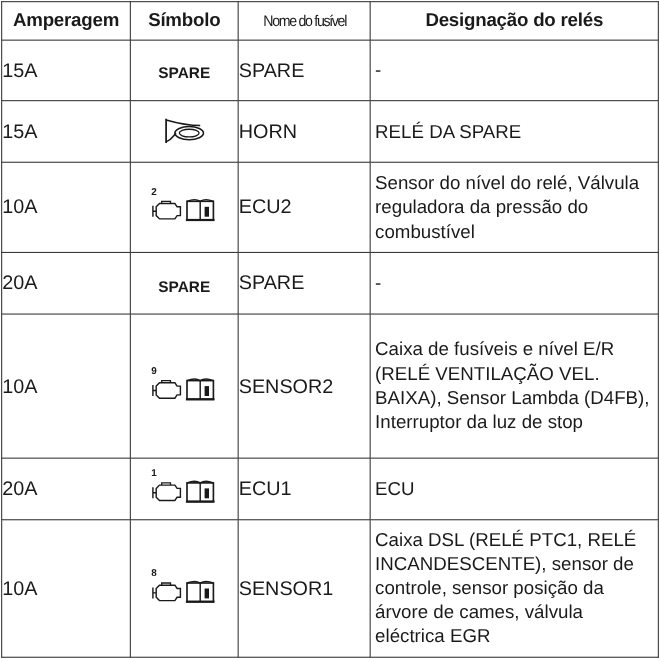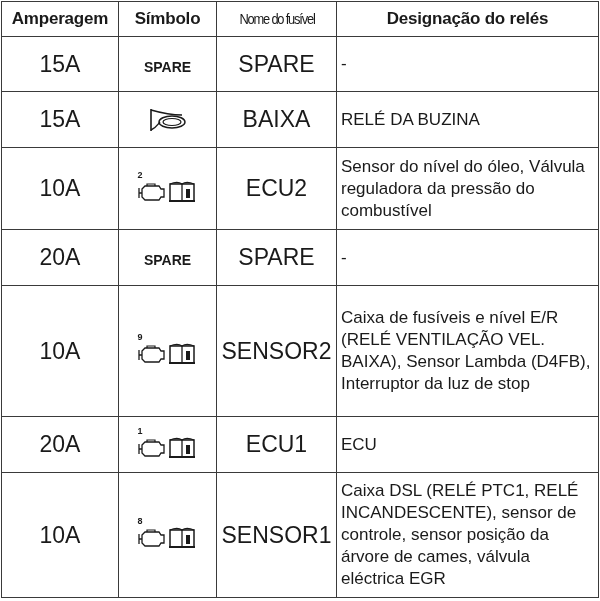--- a/index.html
+++ b/index.html
@@ -23,21 +23,21 @@
       text-align: center;
       letter-spacing: -0.2px;
     }
     .fuse-table th.h-name {
       font-size: 14px;
       font-weight: normal;
       letter-spacing: -1.3px;
       transform: scaleX(0.92);
     }
     .fuse-table th.h-name span { display: inline-block; }
-    .c-amp, .c-name { text-align: center; font-size: 23px; margin-top: 30px; }
+    .c-amp, .c-name { text-align: left; font-size: 18px; margin-top: 30px; }
     .c-sym { text-align: center; }
     .c-desc { text-align: left; font-size: 17px; line-height: 22px; padding-left: 4px !important; padding-right: 2px !important; }
     .spare-sym { font-weight: bold; font-size: 14px; display: inline-block; margin-top: 6px; }
     .icon-wrap { position: relative; display: inline-block; width: 62px; height: 30px; margin-top: 4px; }
     .icon-wrap .sup { position: absolute; left: 1px; top: -4px; font-size: 9px; font-weight: bold; }
     .icon-wrap svg { position: absolute; left: 0; top: 6px; }
   </style>
 </head>
 <body>
 
@@ -73,22 +73,22 @@
         <span style="display:inline-block;margin-top:4px;">
           <svg width="40" height="28" viewBox="0 0 40 28">
             <path d="M3 3 L3 25" stroke="#1a1a1a" stroke-width="1.6" fill="none"></path>
             <path d="M3 4 C10 6, 22 9, 34 9" stroke="#1a1a1a" stroke-width="1.4" fill="none"></path>
             <path d="M3 24 C8 22, 10 18, 12 16" stroke="#1a1a1a" stroke-width="1.4" fill="none"></path>
             <ellipse cx="24" cy="16" rx="13" ry="6" stroke="#1a1a1a" stroke-width="1.4" fill="none"></ellipse>
             <ellipse cx="24" cy="16" rx="9" ry="3.5" stroke="#1a1a1a" stroke-width="1.2" fill="none"></ellipse>
           </svg>
         </span>
       </td>
-      <td class="c-name">BAIXA</td>
-      <td class="c-desc">RELÉ DA BUZINA</td>
+      <td class="c-name">HORN</td>
+      <td class="c-desc">RELÉ DA SPARE</td>
     </tr>
 
     <tr style="height:82px">
       <td class="c-amp">10A</td>
       <td class="c-sym">
         <span class="icon-wrap">
           <span class="sup">2</span>
           <svg width="62" height="24" viewBox="0 0 62 24">
             <g>
               <path d="M2 8 L2 18 M2 13 L5 13 M5 9 L8 6 L22 6 L24 9 L27 9 L27 17 L24 17 L22 20 L8 20 L5 17 Z" stroke="#1a1a1a" stroke-width="1.3" fill="none"></path>
@@ -98,21 +98,21 @@
               <rect x="33" y="4" width="24" height="17" stroke="#1a1a1a" stroke-width="1.5" fill="none"></rect>
               <path d="M33 4 C38 2, 42 2, 45 4 C48 2, 52 2, 57 4" stroke="#1a1a1a" stroke-width="1.3" fill="none"></path>
               <line x1="45" y1="4" x2="45" y2="21" stroke="#1a1a1a" stroke-width="1.3"></line>
               <rect x="49" y="9" width="4" height="9" fill="#1a1a1a"></rect>
               <rect x="32" y="20" width="26" height="2" fill="#1a1a1a"></rect>
             </g>
           </svg>
         </span>
       </td>
       <td class="c-name">ECU2</td>
-      <td class="c-desc">Sensor do nível do óleo, Válvula reguladora da pressão do combustível</td>
+      <td class="c-desc">Sensor do nível do relé, Válvula reguladora da pressão do combustível</td>
     </tr>
 
     <tr style="height:56px">
       <td class="c-amp">20A</td>
       <td class="c-sym">
         <span class="spare-sym">SPARE</span>
       </td>
       <td class="c-name">SPARE</td>
       <td class="c-desc">-</td>
     </tr>

